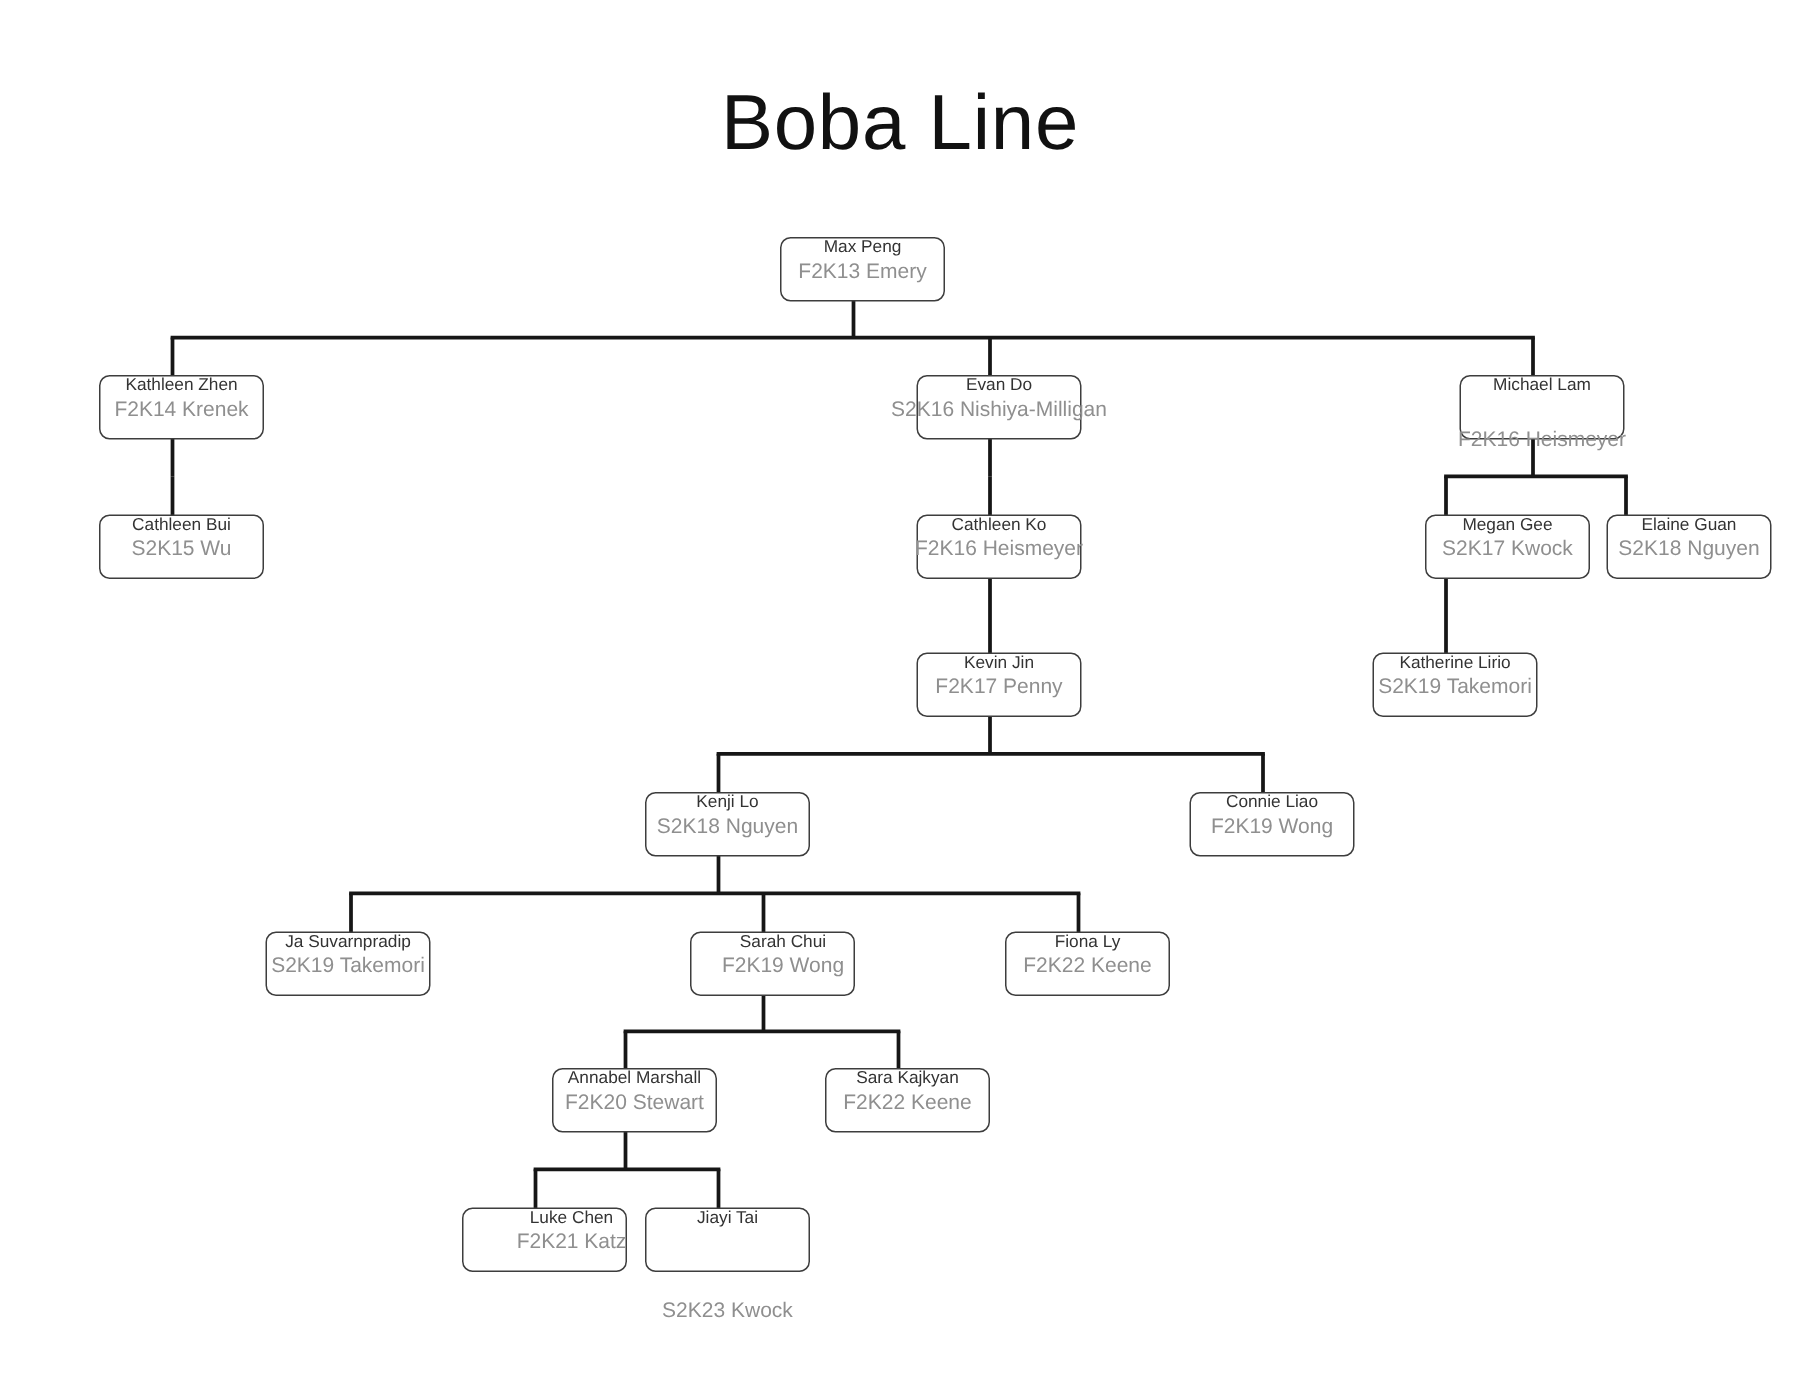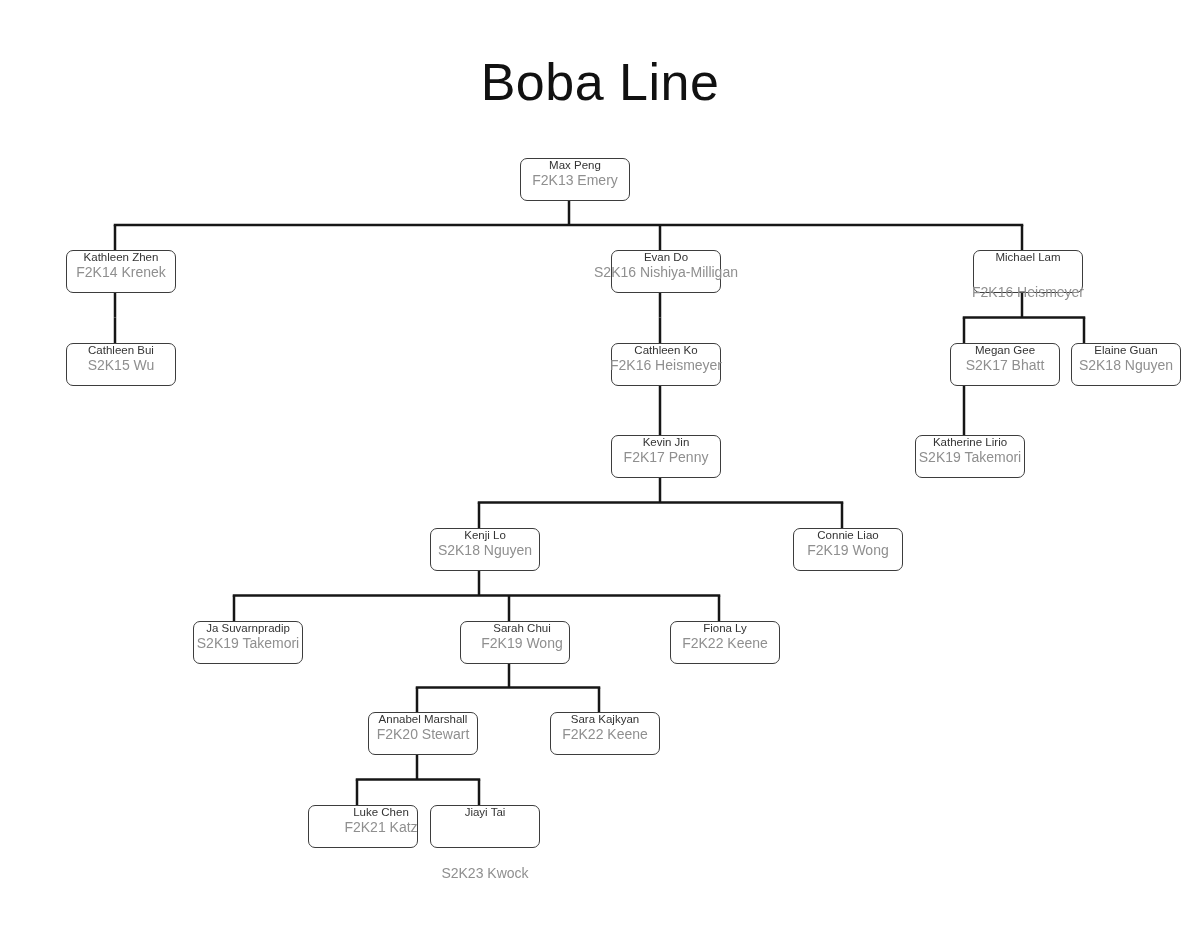--- a/index.html
+++ b/index.html
@@ -123,21 +123,21 @@
       <div class="node" style="left: 66px; top: 342.5px;">
         <div class="name">Cathleen Bui</div>
         <div class="sub">S2K15 Wu</div>
       </div>
       <div class="node" style="left: 611px; top: 342.5px;">
         <div class="name">Cathleen Ko</div>
         <div class="sub">F2K16 Heismeyer</div>
       </div>
       <div class="node" style="left: 914px; top: 342.5px; margin-left: 36px;">
         <div class="name">Megan Gee</div>
-        <div class="sub">S2K17 Bhatt</div>
+        <div class="sub">S2K17 Kwock</div>
       </div>
       <div class="node" style="left: 1035px; top: 342.5px; margin-left: 36px;">
         <div class="name">Elaine Guan</div>
         <div class="sub">S2K18 Nguyen</div>
       </div>
       <div class="node" style="left: 611px; top: 434.5px;">
         <div class="name">Kevin Jin</div>
         <div class="sub">F2K17 Penny</div>
       </div>
       <div class="node" style="left: 915px; top: 434.5px;">
@@ -145,21 +145,21 @@
         <div class="sub">S2K19 Takemori</div>
       </div>
       <div class="node" style="left: 430px; top: 527.5px;">
         <div class="name">Kenji Lo</div>
         <div class="sub">S2K18 Nguyen</div>
       </div>
       <div class="node" style="left: 793px; top: 527.5px;">
         <div class="name">Connie Liao</div>
         <div class="sub">F2K19 Wong</div>
       </div>
-      <div class="node" style="left: 193px; top: 620.5px;">
+      <div class="node" style="left: 177px; top: 620.5px;">
         <div class="name">Ja Suvarnpradip</div>
         <div class="sub">S2K19 Takemori</div>
       </div>
       <div class="node" style="left: 460px; top: 620.5px; padding-left: 14px;">
         <div class="name">Sarah Chui</div>
         <div class="sub">F2K19 Wong</div>
       </div>
       <div class="node" style="left: 670px; top: 620.5px;">
         <div class="name">Fiona Ly</div>
         <div class="sub">F2K22 Keene</div>

